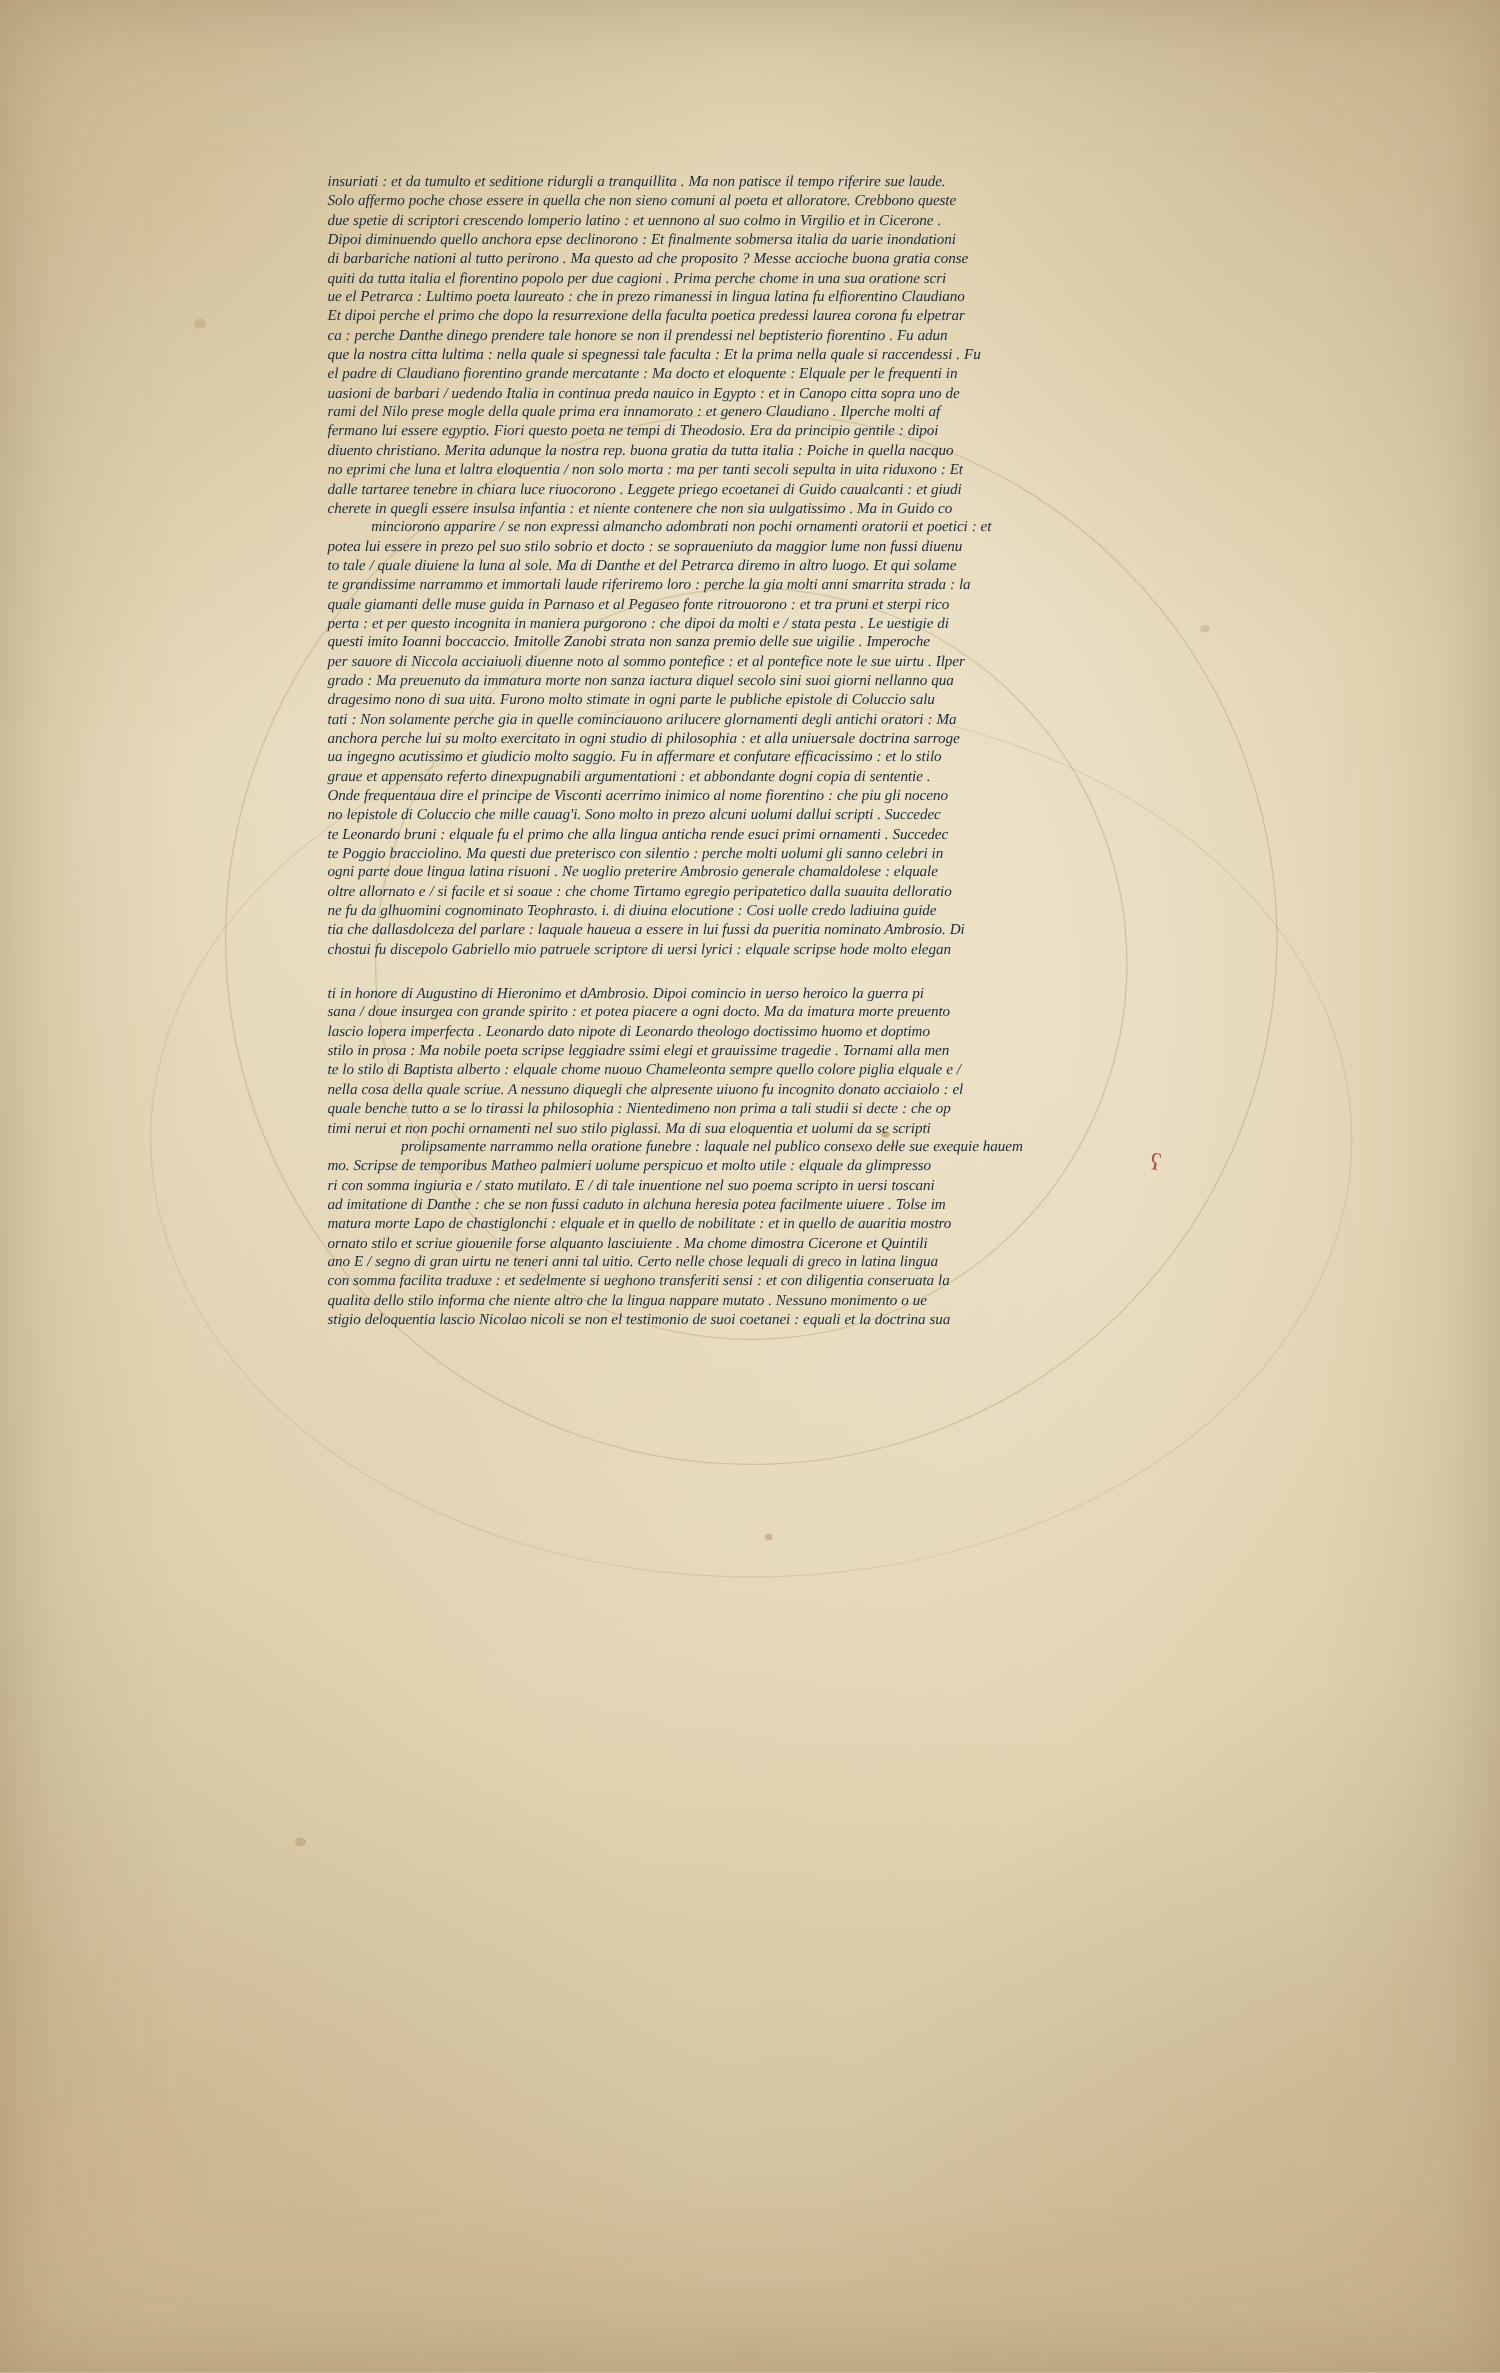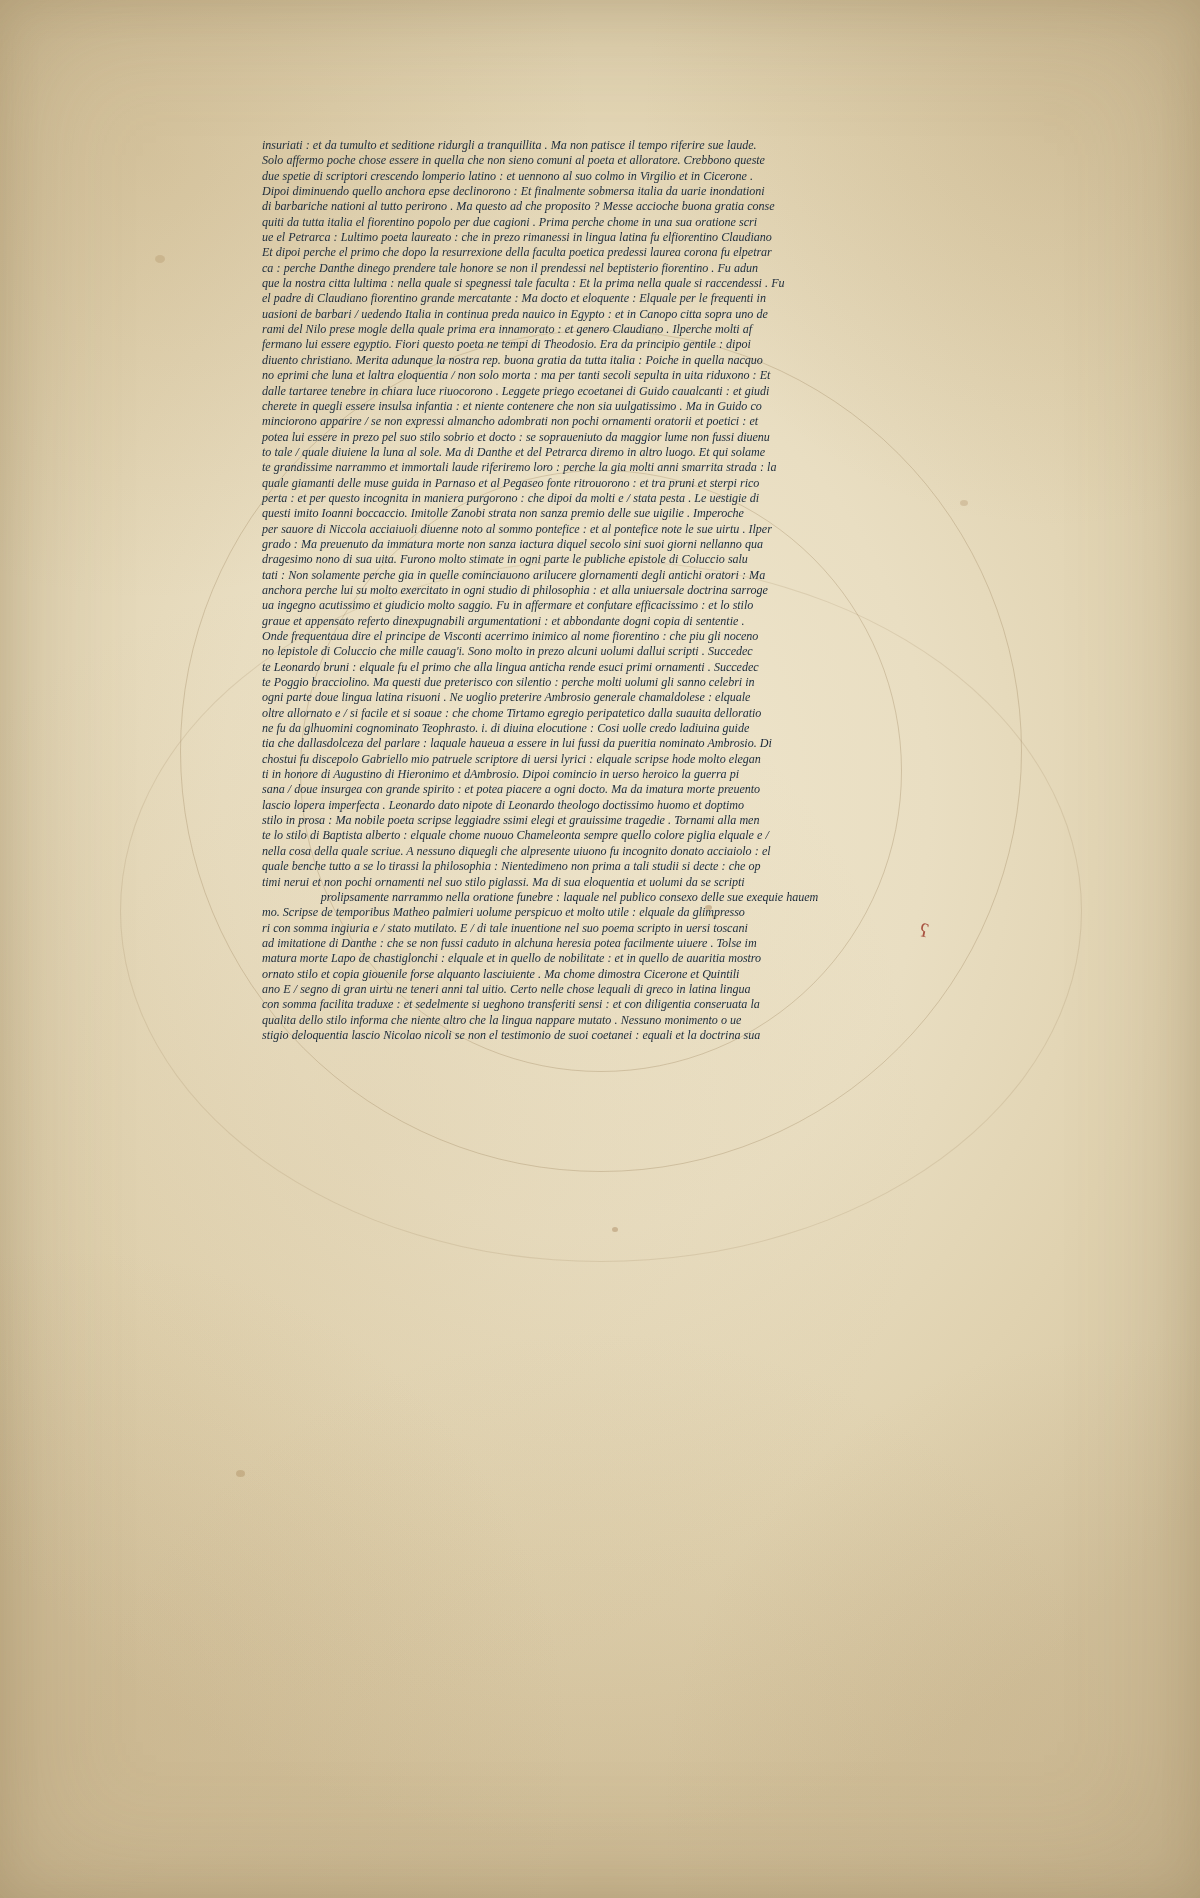--- a/index.html
+++ b/index.html
@@ -132,21 +132,21 @@
       <span class="ln" style="transform: scaleX(1);">ca : perche Danthe dinego prendere tale honore se non il prendessi nel beptisterio fiorentino .  Fu adun</span>
       <span class="ln" style="transform: scaleX(1);">que la nostra citta lultima : nella quale si spegnessi tale faculta : Et la prima nella quale si raccendessi .  Fu</span>
       <span class="ln" style="transform: scaleX(1);">el padre di Claudiano fiorentino grande mercatante : Ma docto et eloquente : Elquale per le frequenti in</span>
       <span class="ln" style="transform: scaleX(1);">uasioni de barbari / uedendo Italia in continua preda nauico in Egypto : et in Canopo citta sopra uno de</span>
       <span class="ln" style="transform: scaleX(1);">rami del Nilo prese mogle della quale prima era innamorato : et genero Claudiano .  Ilperche molti af</span>
       <span class="ln" style="transform: scaleX(1);">fermano lui essere egyptio. Fiori questo poeta ne tempi di Theodosio.  Era da principio gentile : dipoi</span>
       <span class="ln" style="transform: scaleX(1);">diuento christiano.  Merita adunque la nostra rep. buona gratia da tutta italia :  Poiche in quella nacquo</span>
       <span class="ln" style="transform: scaleX(1);">no eprimi che luna et laltra eloquentia / non solo morta : ma per tanti secoli sepulta in uita riduxono : Et</span>
       <span class="ln" style="transform: scaleX(1);">dalle tartaree tenebre in chiara luce riuocorono .  Leggete priego ecoetanei di Guido caualcanti : et giudi</span>
       <span class="ln" style="transform: scaleX(1);">cherete in quegli essere insulsa infantia : et niente contenere che non sia uulgatissimo .  Ma in Guido co</span>
-      <span class="ln" style="transform: scaleX(1);">minciorono apparire / se non expressi almancho adombrati non pochi ornamenti  oratorii  et poetici :  et</span>
+      <span class="ln" style="transform: scaleX(1); margin-left: 35px;">minciorono apparire / se non expressi almancho adombrati non pochi ornamenti  oratorii  et poetici :  et</span>
       <span class="ln" style="transform: scaleX(1);">potea lui essere in prezo pel suo stilo sobrio et docto : se sopraueniuto da maggior lume non fussi diuenu</span>
       <span class="ln" style="transform: scaleX(1);">to tale / quale diuiene la luna al sole. Ma di Danthe et del Petrarca diremo in altro luogo. Et qui solame</span>
       <span class="ln" style="transform: scaleX(1);">te grandissime narrammo et immortali laude riferiremo loro : perche la gia molti anni smarrita  strada :  la</span>
       <span class="ln" style="transform: scaleX(1);">quale giamanti delle muse guida in Parnaso et al Pegaseo fonte ritrouorono : et tra pruni et sterpi rico</span>
       <span class="ln" style="transform: scaleX(1);">perta : et per questo incognita in maniera purgorono : che dipoi da molti e / stata pesta .  Le uestigie di</span>
       <span class="ln" style="transform: scaleX(1);">questi imito Ioanni boccaccio.  Imitolle Zanobi strata non sanza premio delle sue uigilie .  Imperoche</span>
       <span class="ln" style="transform: scaleX(1);">per sauore di Niccola acciaiuoli diuenne noto al sommo pontefice : et al pontefice note le sue uirtu .  Ilper</span>
       <span class="ln" style="transform: scaleX(1);">grado :  Ma preuenuto da immatura morte non sanza iactura diquel secolo sini suoi giorni nellanno qua</span>
       <span class="ln" style="transform: scaleX(1);">dragesimo nono di sua uita.  Furono molto stimate in ogni parte le publiche epistole  di Coluccio salu</span>
       <span class="ln" style="transform: scaleX(1);">tati : Non solamente perche gia in quelle cominciauono arilucere glornamenti degli antichi oratori : Ma</span>
@@ -155,34 +155,34 @@
       <span class="ln" style="transform: scaleX(1);">graue et appensato referto dinexpugnabili argumentationi : et abbondante dogni copia  di sententie .</span>
       <span class="ln" style="transform: scaleX(1);">Onde frequentaua dire el principe de Visconti acerrimo inimico al nome fiorentino : che piu gli noceno</span>
       <span class="ln" style="transform: scaleX(1);">no lepistole di Coluccio che mille cauag'i. Sono molto in prezo alcuni uolumi dallui scripti .  Succedec</span>
       <span class="ln" style="transform: scaleX(1);">te Leonardo bruni : elquale fu el primo che alla lingua anticha rende esuci primi ornamenti .  Succedec</span>
       <span class="ln" style="transform: scaleX(1);">te Poggio bracciolino. Ma questi due preterisco con silentio : perche molti uolumi gli sanno celebri in</span>
       <span class="ln" style="transform: scaleX(1);">ogni parte doue lingua latina risuoni .  Ne uoglio preterire Ambrosio generale  chamaldolese : elquale</span>
       <span class="ln" style="transform: scaleX(1);">oltre allornato e / si facile et si soaue : che chome Tirtamo egregio peripatetico dalla suauita delloratio</span>
       <span class="ln" style="transform: scaleX(1);">ne  fu da glhuomini cognominato Teophrasto. i. di diuina elocutione : Cosi uolle credo ladiuina guide</span>
       <span class="ln" style="transform: scaleX(1);">tia che dallasdolceza del parlare : laquale haueua a essere in lui fussi da pueritia nominato Ambrosio.  Di</span>
       <span class="ln" style="transform: scaleX(1);">chostui fu discepolo Gabriello mio patruele scriptore di uersi lyrici : elquale scripse hode molto elegan</span>
-      <span class="ln" style="transform: scaleX(1);">ti in honore di Augustino di Hieronimo et dAmbrosio.  Dipoi comincio in uerso heroico la guerra pi</span>
+      <span class="ln" style="transform: scaleX(1); margin-top: 20px;">ti in honore di Augustino di Hieronimo et dAmbrosio.  Dipoi comincio in uerso heroico la guerra pi</span>
       <span class="ln" style="transform: scaleX(1);">sana / doue insurgea con grande spirito : et potea piacere a ogni docto.  Ma da imatura morte preuento</span>
       <span class="ln" style="transform: scaleX(1);">lascio lopera imperfecta .    Leonardo dato nipote di Leonardo theologo doctissimo huomo  et doptimo</span>
       <span class="ln" style="transform: scaleX(1);">stilo in prosa : Ma nobile poeta scripse leggiadre ssimi elegi et grauissime tragedie .   Tornami alla men</span>
       <span class="ln" style="transform: scaleX(1);">te lo stilo di Baptista alberto : elquale chome nuouo Chameleonta sempre quello colore piglia elquale e /</span>
       <span class="ln" style="transform: scaleX(1);">nella cosa della quale scriue.  A nessuno diquegli che alpresente uiuono fu incognito donato acciaiolo : el</span>
       <span class="ln" style="transform: scaleX(1);">quale benche tutto a se lo tirassi la philosophia : Nientedimeno non prima a tali studii si decte :  che op</span>
       <span class="ln" style="transform: scaleX(1);">timi nerui et non pochi ornamenti nel suo stilo piglassi. Ma di sua eloquentia  et uolumi  da se scripti</span>
       <span class="ln" style="transform: scaleX(1); text-align: center;">prolipsamente narrammo nella oratione funebre : laquale nel publico consexo delle sue exequie hauem</span>
       <span class="ln" style="transform: scaleX(1);">mo.  Scripse de temporibus Matheo palmieri uolume perspicuo et molto utile : elquale da glimpresso</span>
       <span class="ln" style="transform: scaleX(1);">ri con somma ingiuria e / stato mutilato.  E / di tale inuentione nel suo poema scripto in uersi toscani</span>
       <span class="ln" style="transform: scaleX(1);">ad imitatione di Danthe : che se non fussi caduto in alchuna heresia potea facilmente uiuere .  Tolse im</span>
       <span class="ln" style="transform: scaleX(1);">matura morte Lapo de chastiglonchi : elquale et in quello de nobilitate : et in quello de auaritia mostro</span>
-      <span class="ln" style="transform: scaleX(1);">ornato stilo et copia giouenile forse alquanto lasciuiente .  Ma chome dimostra Cicerone et Quintili</span>
+      <span class="ln" style="transform: scaleX(1);">ornato stilo et scriue giouenile forse alquanto lasciuiente .  Ma chome dimostra Cicerone et Quintili</span>
       <span class="ln" style="transform: scaleX(1);">ano E / segno di gran uirtu ne teneri anni tal uitio.  Certo nelle  chose lequali  di greco in latina lingua</span>
       <span class="ln" style="transform: scaleX(1);">con somma facilita traduxe : et sedelmente si ueghono transferiti sensi : et con diligentia  conseruata la</span>
       <span class="ln" style="transform: scaleX(1);">qualita dello stilo informa che niente altro che la lingua nappare mutato .  Nessuno monimento o ue</span>
       <span class="ln" style="transform: scaleX(1);">stigio deloquentia lascio Nicolao nicoli se non el testimonio de suoi coetanei : equali et la  doctrina sua</span>
     </div>
 
   <div id="vignette"></div>
 </div>
 
 </body></html>

